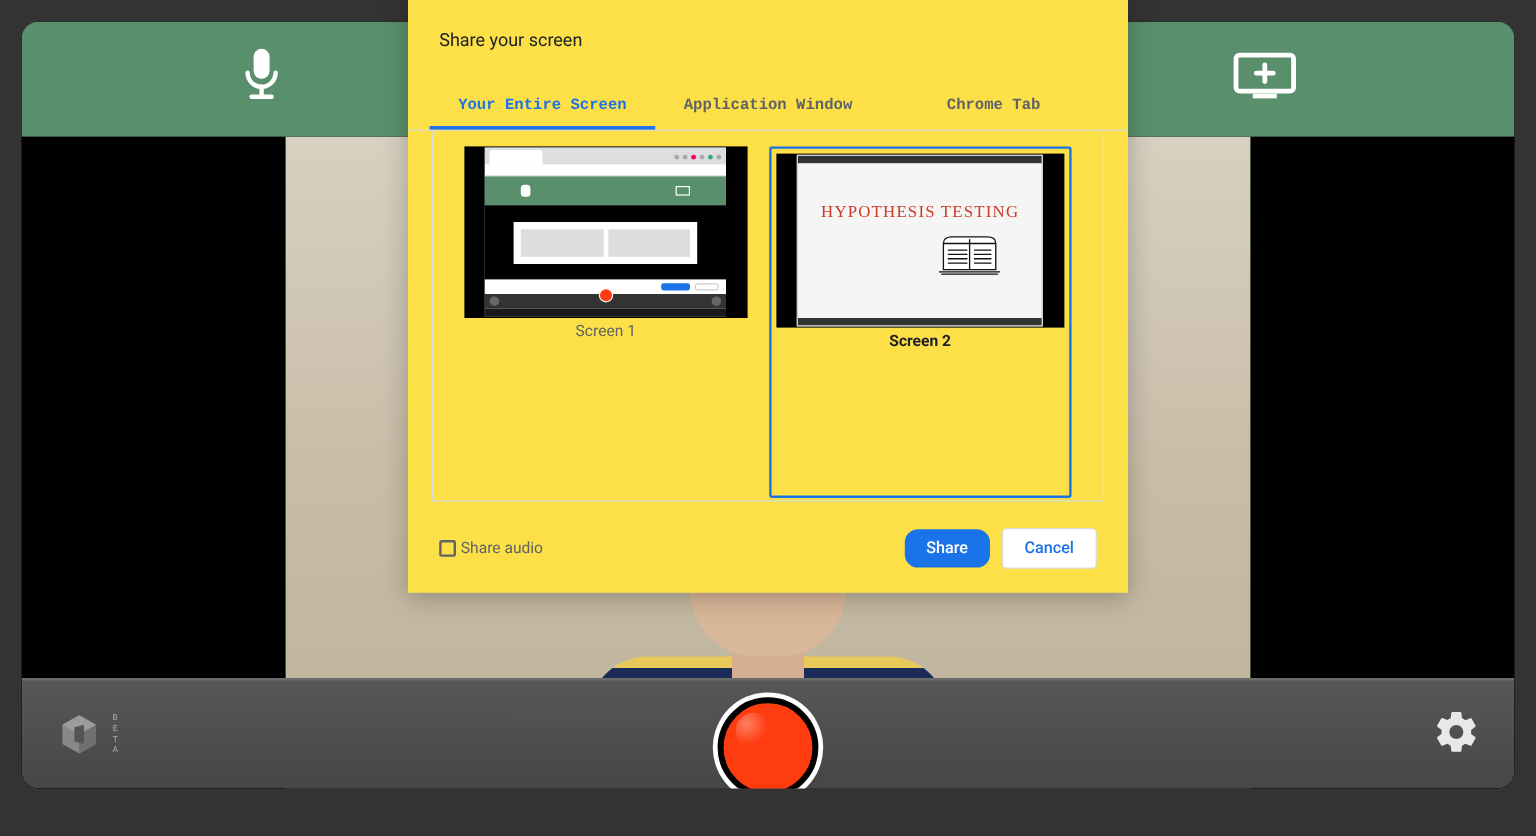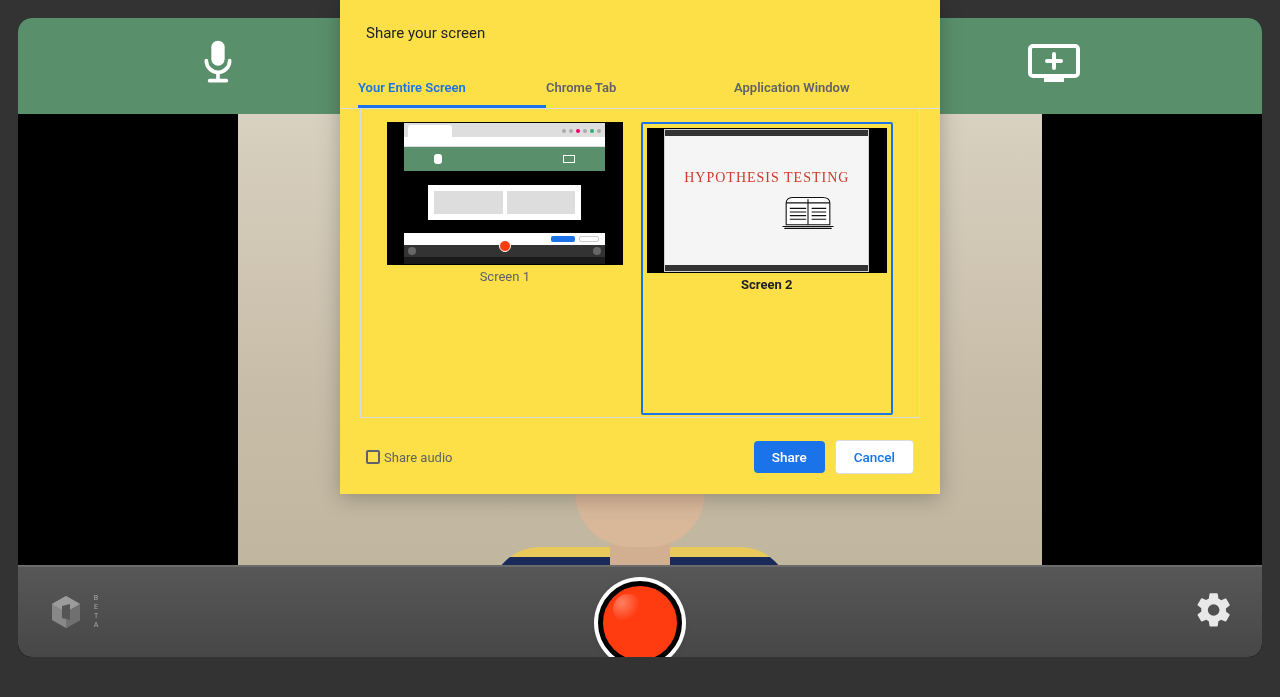--- a/index.html
+++ b/index.html
@@ -132,27 +132,28 @@
   .dialog-title { font-size: 15px; font-weight: 400; color:#202124; margin-bottom: 10px; }
   .dialog-desc { font-size: 12.5px; color:#5f6368; }
 
   .tabs {
     display: flex;
     border-bottom: 1px solid #dadce0;
     padding: 0 18px;
   }
   .tab {
     flex: 1;
-    text-align: left;
+    text-align: center;
     font-size: 13px;
     font-weight: 600;
     color: #5f6368;
     padding: 12px 0 10px;
     cursor: pointer;
     border-bottom: 3px solid transparent;
+    font-family: Liberation Mono, monospace;
   }
   .tab.active {
     color: #1a73e8;
     border-bottom-color: #1a73e8;
   }
 
   .screens {
     display: flex;
     gap: 18px;
     padding: 14px 26px 2px;
@@ -246,21 +247,21 @@
 
   .dialog-footer {
     display:flex;
     align-items:center;
     padding: 22px 26px 0;
   }
   .share-audio { display:flex; align-items:center; gap:4px; font-size:13px; color:#5f6368;}
   .chk { width:14px; height:14px; border:2px solid #5f6368; border-radius:2px; display:inline-block;}
   .dialog-footer .spacer{flex:1;}
   .btn { font-size:13.5px; font-weight:500; padding: 8px 18px; border-radius:4px; cursor:pointer; }
-  .btn-primary { background:#1a73e8; color:#fff; }
+  .btn-primary { background:#1a73e8; color:#fff;border-radius:11px; }
   .btn-secondary { background:#fff; color:#1a73e8; border:1px solid #dadce0; margin-left:10px;}
 
 </style>
 </head>
 <body>
 
 <div class="outer">
 
   <div class="app-frame">
 
@@ -316,22 +317,22 @@
 
   </div>
 
   <div class="dialog">
     <div class="dialog-header">
       <div class="dialog-title">Share your screen</div>
     </div>
 
     <div class="tabs">
       <div class="tab active">Your Entire Screen</div>
+      <div class="tab">Application Window</div>
       <div class="tab">Chrome Tab</div>
-      <div class="tab">Application Window</div>
     </div>
 
     <div class="screens">
 
       <div class="screen-option first">
         <div class="thumb">
           <div class="mini-browser">
             <div class="mini-tabs">
               <div class="mini-tab"></div>
               <div class="dots">

